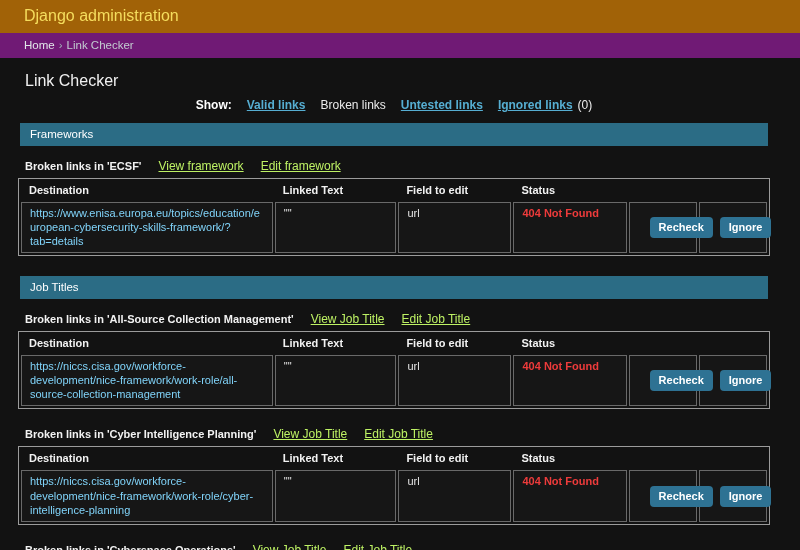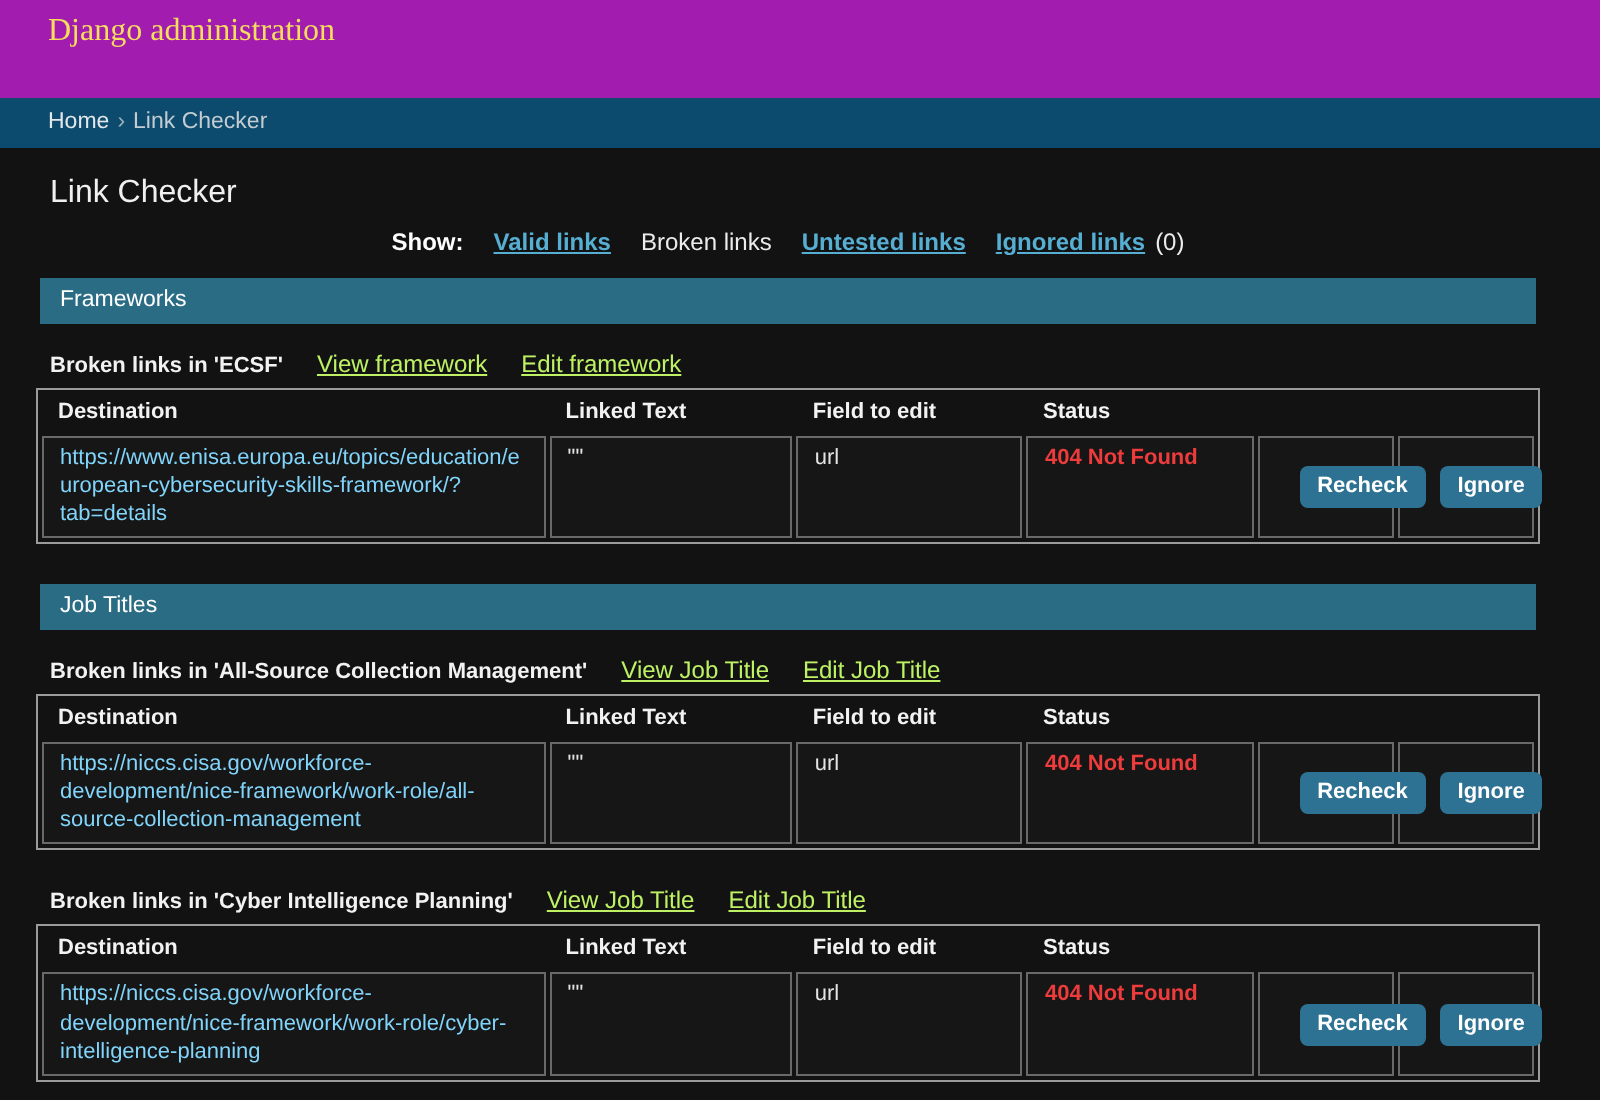--- a/index.html
+++ b/index.html
@@ -5,25 +5,25 @@
   html,body { margin:0; padding:0; }
   body {
     width:800px; height:550px; overflow:hidden;
     background:#121212; color:#e8e8e8;
     font-family:"Liberation Sans", sans-serif;
     -webkit-font-smoothing:antialiased;
   }
   a { cursor:pointer; }
 
   
-  .site-header { background:#a21caf; padding:7px 24px 24px;font-family:Liberation Serif, serif; }
+  .site-header { background:#a16207; padding:7px 24px 8px; }
   .brand { color:#f5dd5d; font-size:16px; font-weight:400; text-decoration:none; display:inline-block; }
 
   
-  .breadcrumbs { background:#0c4a6e; padding:6px 24px 7px; font-size:11.5px; color:#b9c4ca; }
+  .breadcrumbs { background:#701a75; padding:6px 24px 7px; font-size:11.5px; color:#b9c4ca; }
   .breadcrumbs a { color:#e2e7ea; text-decoration:none; }
   .crumb-sep { margin:0 4px; color:#9fb0b8; }
   .crumb-current { color:#c3ccd1; }
 
   
   .content { padding:6px 30px 0 18px; }
   .page-title { font-size:16px; font-weight:400; color:#f0f0f0; margin:8px 0 8px 7px; }
 
   
   .filter-row { display:flex; justify-content:center; align-items:baseline; gap:15px; font-size:12px; margin:0 0 11px; }

